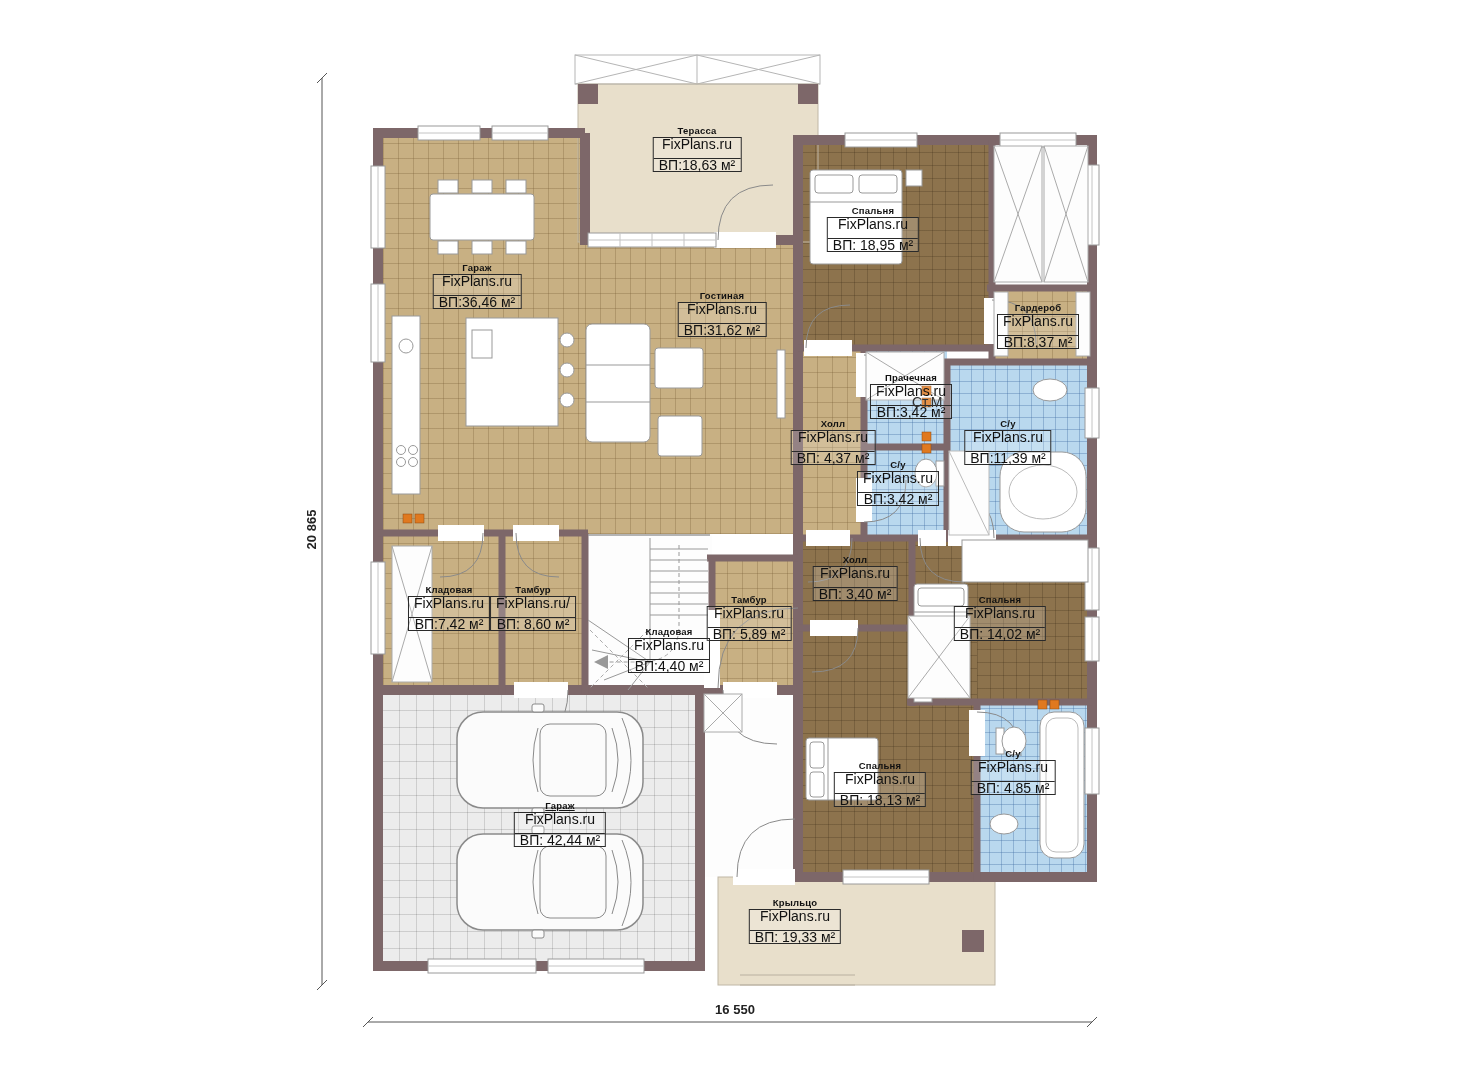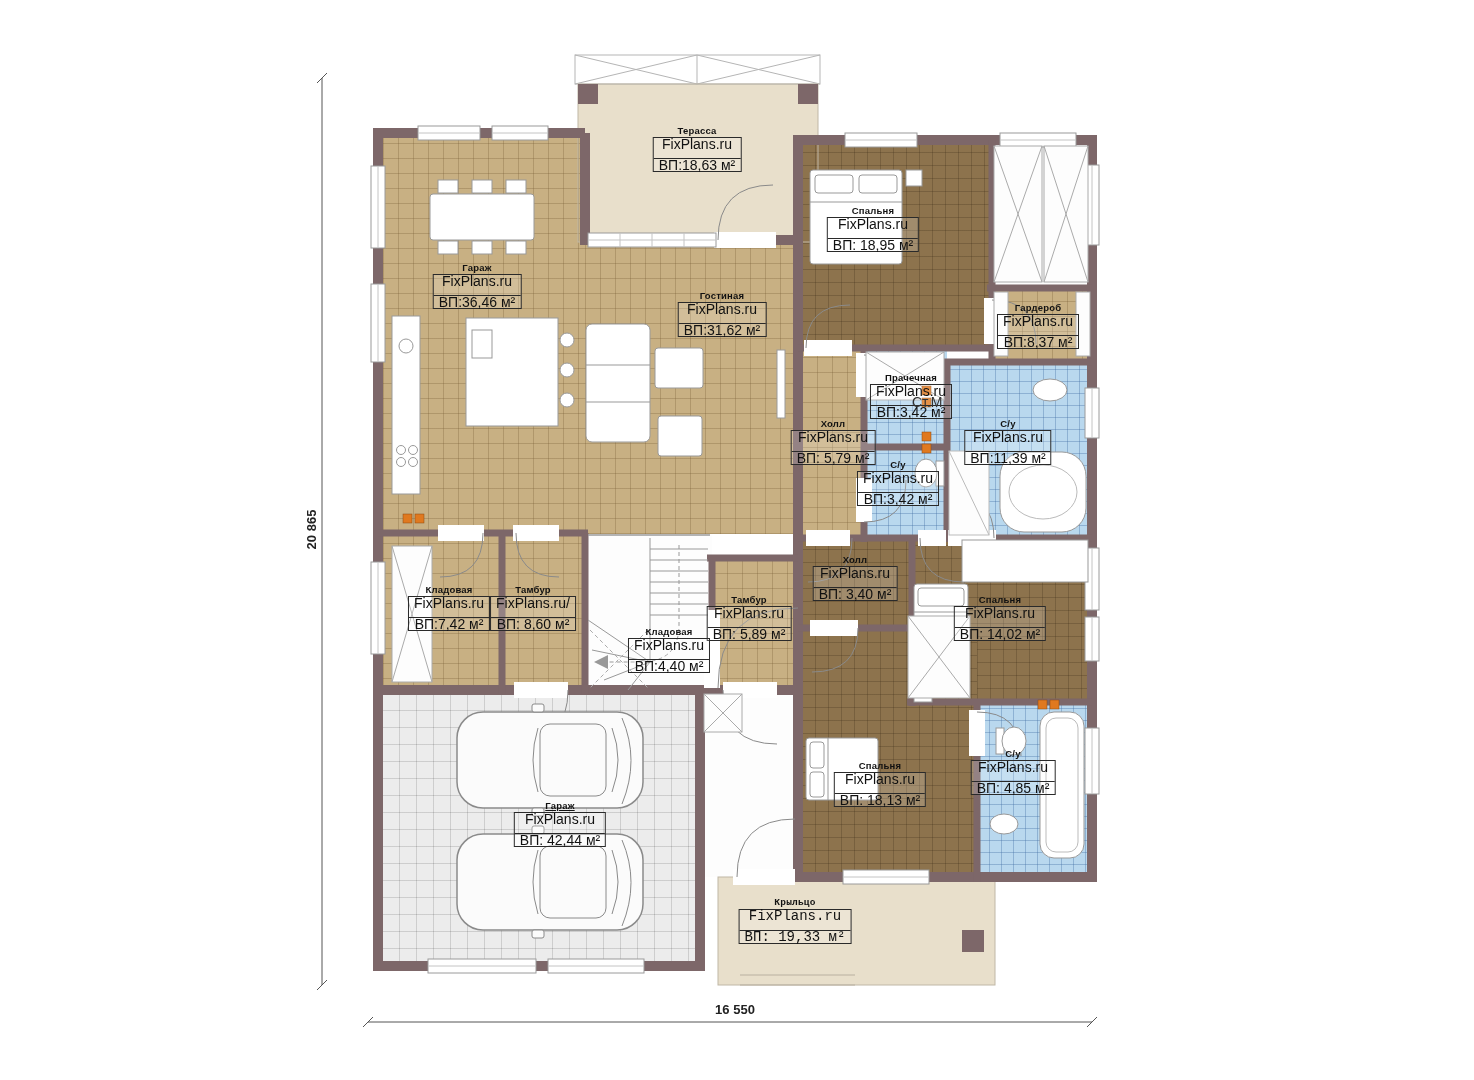--- a/index.html
+++ b/index.html
@@ -301,31 +301,31 @@
       <path d="M368,1022 H1092 M363,1027 L373,1017 M1087,1027 L1097,1017"></path>
     </g>
   </svg>
 
   <div class="room-label" style="left:697px;top:125px;"><div class="rl-name">Терасса</div><div class="rl-table"><div class="rl-row">FixPlans.ru</div><div class="rl-row">ВП:18,63 м²</div></div></div>
   <div class="room-label" style="left:477px;top:262px;"><div class="rl-name">Гараж</div><div class="rl-table"><div class="rl-row">FixPlans.ru</div><div class="rl-row">ВП:36,46 м²</div></div></div>
   <div class="room-label" style="left:722px;top:290px;"><div class="rl-name">Гостиная</div><div class="rl-table"><div class="rl-row">FixPlans.ru</div><div class="rl-row">ВП:31,62 м²</div></div></div>
   <div class="room-label" style="left:873px;top:205px;"><div class="rl-name">Спальня</div><div class="rl-table"><div class="rl-row">FixPlans.ru</div><div class="rl-row">ВП: 18,95 м²</div></div></div>
   <div class="room-label" style="left:1038px;top:302px;"><div class="rl-name">Гардероб</div><div class="rl-table"><div class="rl-row">FixPlans.ru</div><div class="rl-row">ВП:8,37 м²</div></div></div>
   <div class="room-label" style="left:905px;top:372px;padding-left:12px;"><div class="rl-name">Прачечная</div><div class="rl-table"><div class="rl-row">FixPlans.ru</div><div class="rl-row">ВП:3,42 м²</div></div></div>
-  <div class="room-label" style="left:833px;top:418px;"><div class="rl-name">Холл</div><div class="rl-table"><div class="rl-row">FixPlans.ru</div><div class="rl-row">ВП: 5,79 м²</div></div></div>
+  <div class="room-label" style="left:833px;top:418px;"><div class="rl-name">Холл</div><div class="rl-table"><div class="rl-row">FixPlans.ru</div><div class="rl-row">ВП: 4,37 м²</div></div></div>
   <div class="room-label" style="left:1008px;top:418px;"><div class="rl-name">С/у</div><div class="rl-table"><div class="rl-row">FixPlans.ru</div><div class="rl-row">ВП:11,39 м²</div></div></div>
   <div class="room-label" style="left:898px;top:459px;"><div class="rl-name">С/у</div><div class="rl-table"><div class="rl-row">FixPlans.ru</div><div class="rl-row">ВП:3,42 м²</div></div></div>
   <div class="room-label" style="left:855px;top:554px;"><div class="rl-name">Холл</div><div class="rl-table"><div class="rl-row">FixPlans.ru</div><div class="rl-row">ВП: 3,40 м²</div></div></div>
   <div class="room-label" style="left:1000px;top:594px;"><div class="rl-name">Спальня</div><div class="rl-table"><div class="rl-row">FixPlans.ru</div><div class="rl-row">ВП: 14,02 м²</div></div></div>
   <div class="room-label" style="left:449px;top:584px;"><div class="rl-name">Кладовая</div><div class="rl-table"><div class="rl-row">FixPlans.ru</div><div class="rl-row">ВП:7,42 м²</div></div></div>
   <div class="room-label" style="left:533px;top:584px;"><div class="rl-name">Тамбур</div><div class="rl-table"><div class="rl-row">FixPlans.ru/</div><div class="rl-row">ВП: 8,60 м²</div></div></div>
   <div class="room-label" style="left:749px;top:594px;"><div class="rl-name">Тамбур</div><div class="rl-table"><div class="rl-row">FixPlans.ru</div><div class="rl-row">ВП: 5,89 м²</div></div></div>
   <div class="room-label" style="left:669px;top:626px;"><div class="rl-name">Кладовая</div><div class="rl-table"><div class="rl-row">FixPlans.ru</div><div class="rl-row">ВП:4,40 м²</div></div></div>
   <div class="room-label" style="left:560px;top:800px;text-decoration:underline;"><div class="rl-name">Гараж</div><div class="rl-table"><div class="rl-row">FixPlans.ru</div><div class="rl-row">ВП: 42,44 м²</div></div></div>
   <div class="room-label" style="left:880px;top:760px;"><div class="rl-name">Спальня</div><div class="rl-table"><div class="rl-row">FixPlans.ru</div><div class="rl-row">ВП: 18,13 м²</div></div></div>
   <div class="room-label" style="left:1013px;top:748px;"><div class="rl-name">С/у</div><div class="rl-table"><div class="rl-row">FixPlans.ru</div><div class="rl-row">ВП: 4,85 м²</div></div></div>
-  <div class="room-label" style="left:795px;top:897px;font-family:Liberation Mono, monospace;"><div class="rl-name">Крыльцо</div><div class="rl-table"><div class="rl-row">FixPlans.ru</div><div class="rl-row">ВП: 19,33 м²</div></div></div>
+  <div class="room-label" style="left:795px;top:897px;"><div class="rl-name">Крыльцо</div><div class="rl-table"><div class="rl-row">FixPlans.ru</div><div class="rl-row">ВП: 19,33 м²</div></div></div>
 
   <div class="tiny-marker" style="left:912px;top:358px;">Ст.М</div>
   <div class="dim-label" id="dim-h">20 865</div>
   <div class="dim-label" id="dim-w">16 550</div>
 
 </div>
 
 </body></html>

